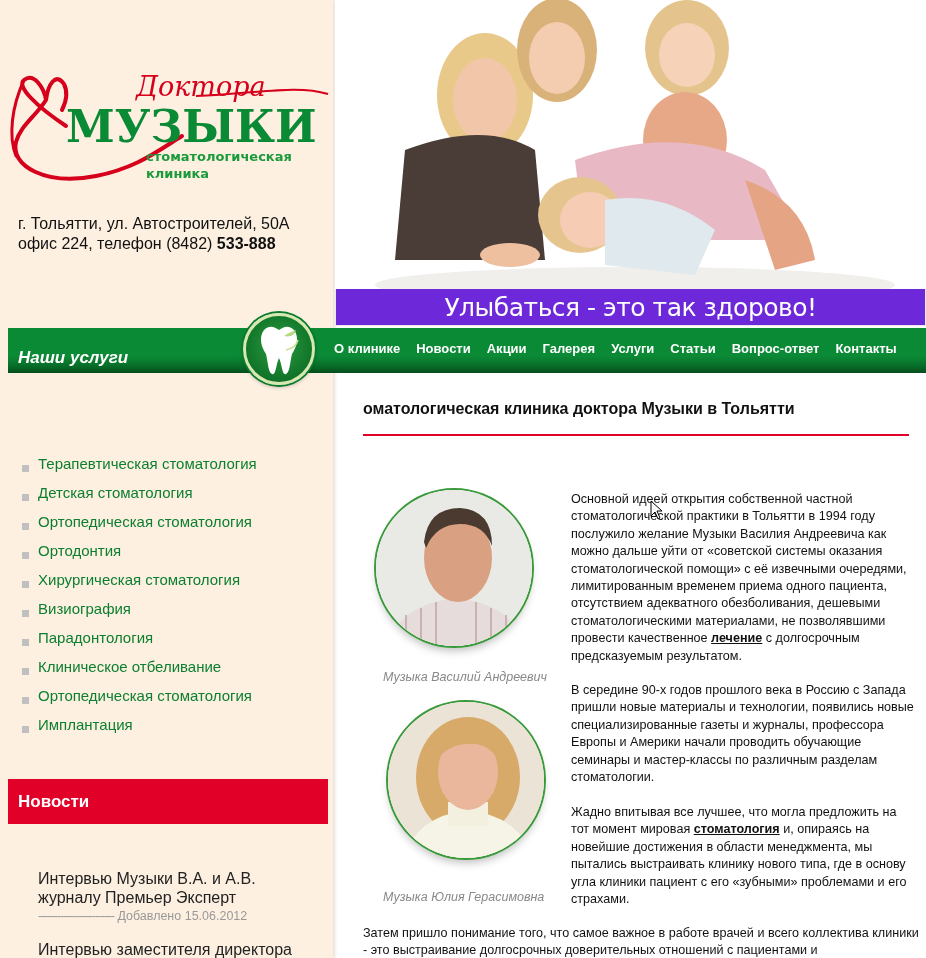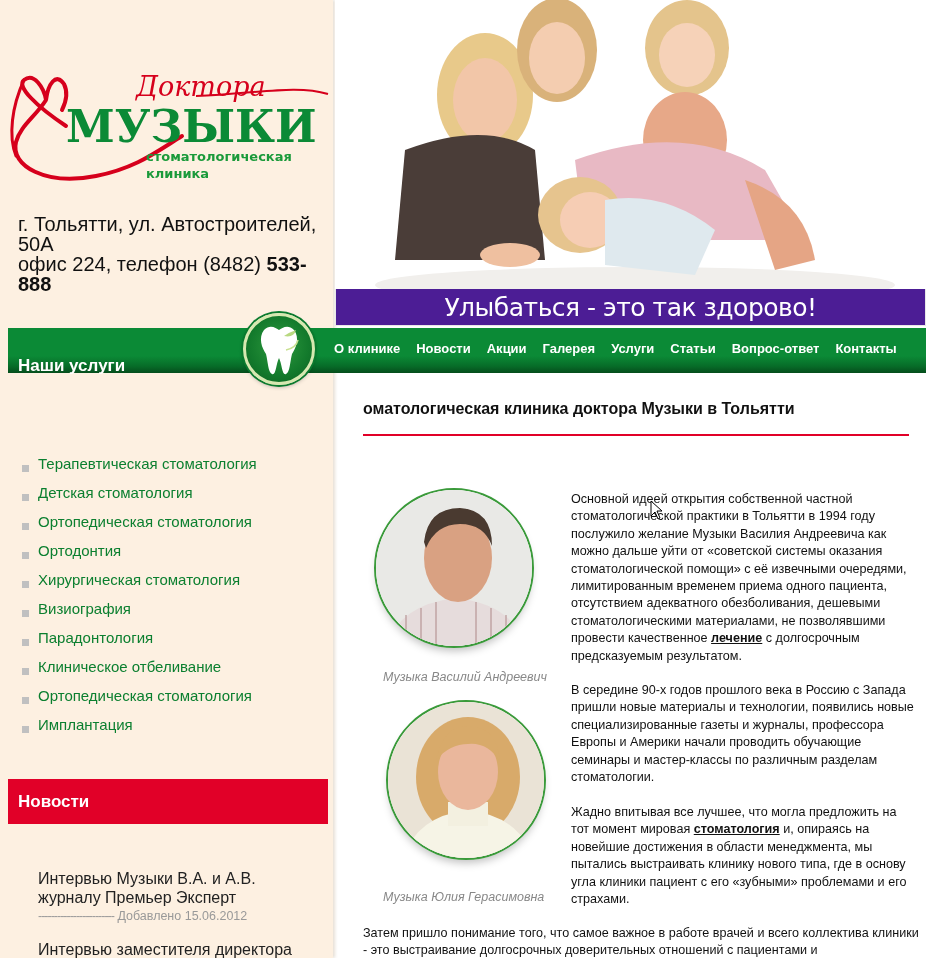--- a/index.html
+++ b/index.html
@@ -7,44 +7,44 @@
   body { position: relative; font-family: "Liberation Sans", sans-serif; color: #111; }
 
   
   .left-col {
     position: absolute; left: 0; top: 0; width: 333px; height: 958px;
     background: #fdf0e1;
     box-shadow: 2px 0 3px rgba(160,130,90,0.25);
   }
   .logo { position: absolute; left: 6px; top: 66px; width: 330px; height: 130px; }
   .address {
-    position: absolute; left: 18px; top: 214px; font-size: 20px; line-height: 20px; color: #111;
+    position: absolute; left: 18px; top: 214px; font-size: 16px; line-height: 20px; color: #111;
   }
   .address b { font-weight: bold; }
 
   
   .hero {
     position: absolute; left: 335px; top: 0; width: 591px; height: 290px;
     background: #ffffff; overflow: hidden;
   }
   .hero svg { position: absolute; left: 0; top: 0; }
   .slogan {
     position: absolute; left: 335px; top: 289px; width: 591px; height: 37px;
-    background: #4c1d95; color: #fff; font-size: 25px; text-align: center; line-height: 37px;
+    background: #6d28d9; color: #fff; font-size: 25px; text-align: center; line-height: 37px;
     border: 1px solid #e8e8e8; border-top: none;
     font-family: "DejaVu Sans", sans-serif; letter-spacing: -0.5px;
   }
 
   
   .navbar {
     position: absolute; left: 8px; top: 328px; width: 918px; height: 45px;
     background: linear-gradient(#0b8a36 0%, #0b8a36 62%, #076c28 85%, #054d1c 100%);
   }
   .services-title {
-    position: absolute; left: 18px; top: 356px; color: #fff; font-weight: bold; font-size: 17px;
+    position: absolute; left: 18px; top: 348px; color: #fff; font-weight: bold; font-size: 17px; font-style: italic;
   }
   .tooth-badge {
     position: absolute; left: 243px; top: 313px; width: 72px; height: 72px; border-radius: 50%;
     background: radial-gradient(circle at 50% 45%, #2e9a3e 0%, #137a2c 60%, #0c5e20 100%);
     border: 3px solid #d6e8b0;
     box-shadow: 0 0 0 2px #0a7a2e, 0 2px 4px rgba(0,0,0,0.3);
   }
   .tooth-badge svg { position: absolute; left: 10px; top: 8px; }
   .topnav {
     position: absolute; left: 334px; top: 341px; display: flex; gap: 0; justify-content: flex-end;

